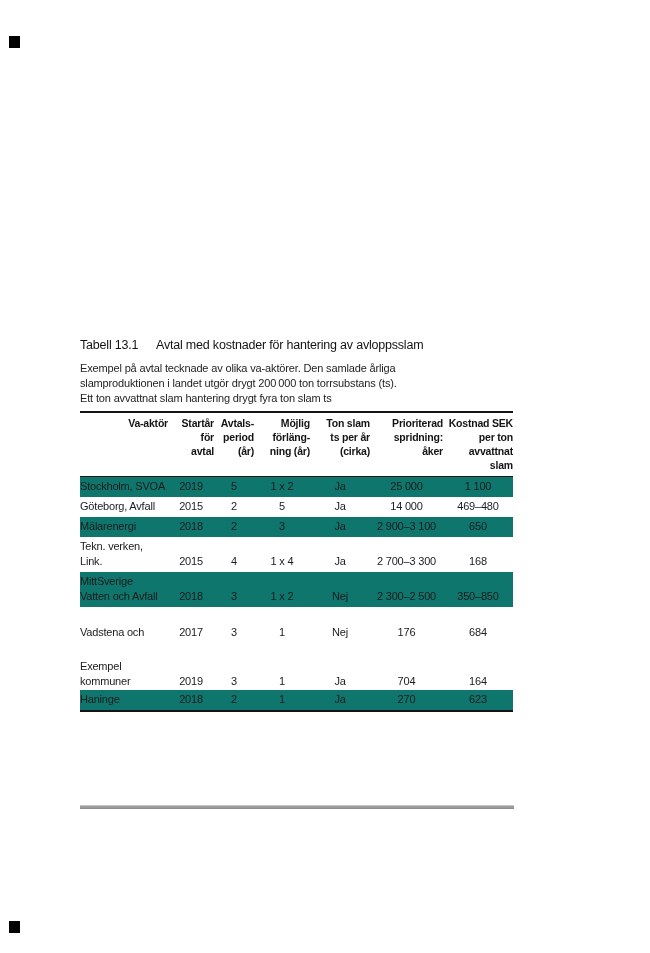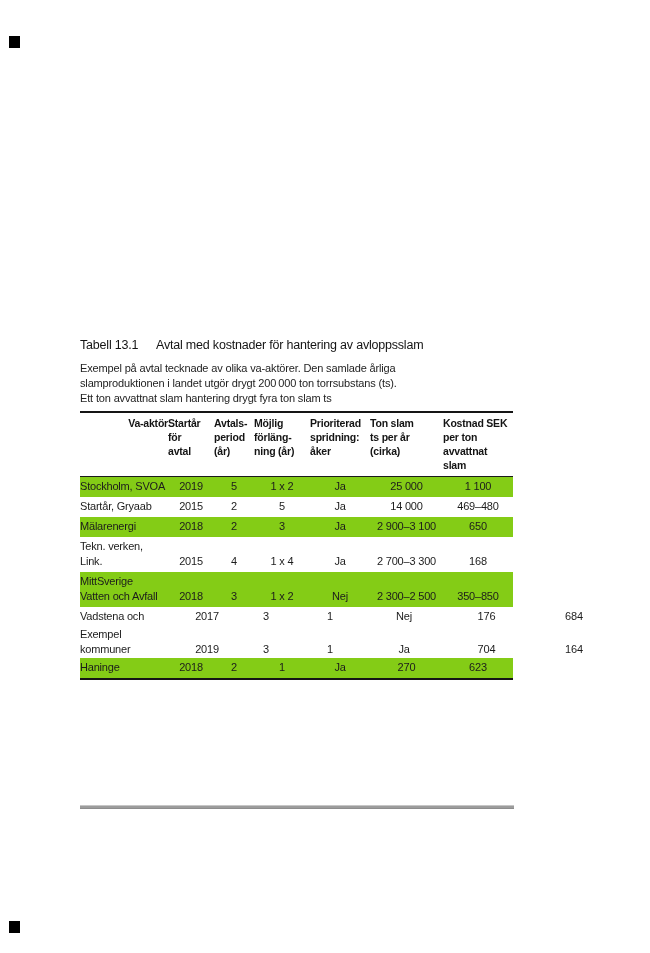--- a/index.html
+++ b/index.html
@@ -19,28 +19,28 @@
   .title-text{flex:1;}
 
   .caption{margin-top:8px;font-size:11px;line-height:15px;letter-spacing:-0.15px;color:#232323;}
   .caption div{white-space:nowrap;}
 
   .tbl{margin-top:5px;border-top:2px solid #151515;border-bottom:2px solid #151515;}
   .grid7{display:grid;grid-template-columns:88px 46px 40px 56px 60px 73px 70px;}
 
   .thead{font-weight:bold;font-size:10.5px;line-height:14px;padding:3px 0 4px;
          border-bottom:1.5px solid #1a1a1a;letter-spacing:-0.2px;color:#141414;}
-  .thead .hc{text-align:left;white-space:pre-line;}
+  .thead .hc{text-align:right;white-space:pre-line;}
   .thead .hc.first{text-align:right;}
 
   .band{font-size:11px;line-height:15px;padding:2px 0 3px;align-items:end;letter-spacing:-0.2px;color:#1c1c1c;}
   .band .c{text-align:center;}
   .band .name{text-align:left;white-space:pre-line;}
-  .band.tight{padding:2px 0 1px;gap:16px;}
-  .shaded{background:#84cc16;}
+  .band.tight{padding:18px 0 1px;}
+  .shaded{background:#0f766e;}
 
   .footer-rule{position:absolute;left:80px;top:805px;width:434px;height:2px;
                background:#9c9c9c;border-top:1px solid #c6c6c6;border-bottom:1px solid #8d8d8d;}
 </style>
 </head>
 <body>
 
 <div class="page-mark mark-top"></div>
 
 <div class="doc">
@@ -62,44 +62,44 @@
       <div class="hc first">Va-aktör</div>
       <div class="hc">Startår
 för
 avtal</div>
       <div class="hc">Avtals-
 period
 (år)</div>
       <div class="hc">Möjlig
 förläng-
 ning (år)</div>
+      <div class="hc">Ton slam
+ts per år
+(cirka)</div>
       <div class="hc">Prioriterad
 spridning:
 åker</div>
-      <div class="hc">Ton slam
-ts per år
-(cirka)</div>
       <div class="hc">Kostnad SEK
 per ton
 avvattnat
 slam</div>
     </div>
 
     <div class="band grid7 shaded">
       <div class="name">Stockholm, SVOA</div>
       <div class="c">2019</div>
       <div class="c">5</div>
       <div class="c">1 x 2</div>
       <div class="c">Ja</div>
       <div class="c">25 000</div>
       <div class="c">1 100</div>
     </div>
 
     <div class="band grid7">
-      <div class="name">Startår, Gryaab</div>
+      <div class="name">Göteborg, Avfall</div>
       <div class="c">2015</div>
       <div class="c">2</div>
       <div class="c">5</div>
       <div class="c">Ja</div>
       <div class="c">14 000</div>
       <div class="c">469–480</div>
     </div>
 
     <div class="band grid7 shaded">
       <div class="name">Mälarenergi</div>

